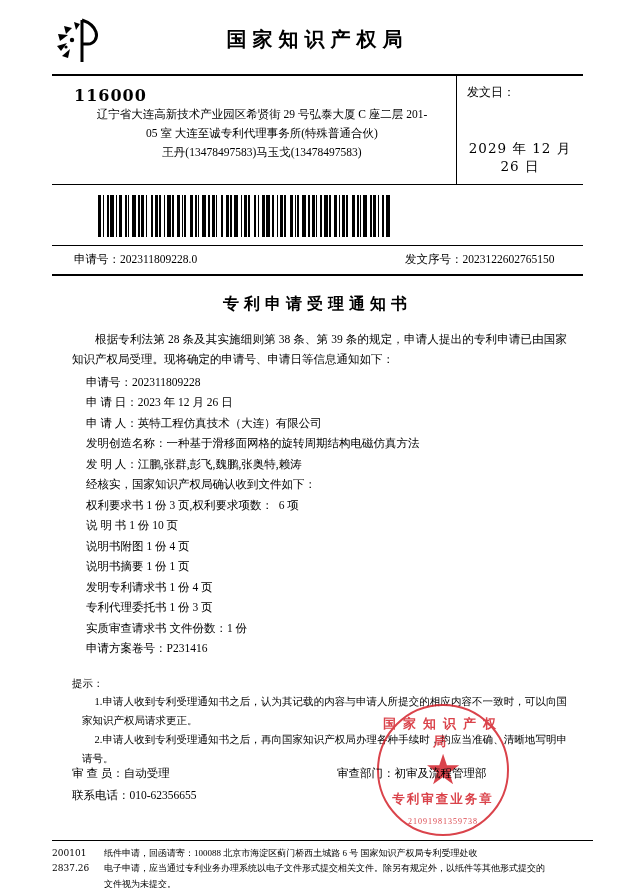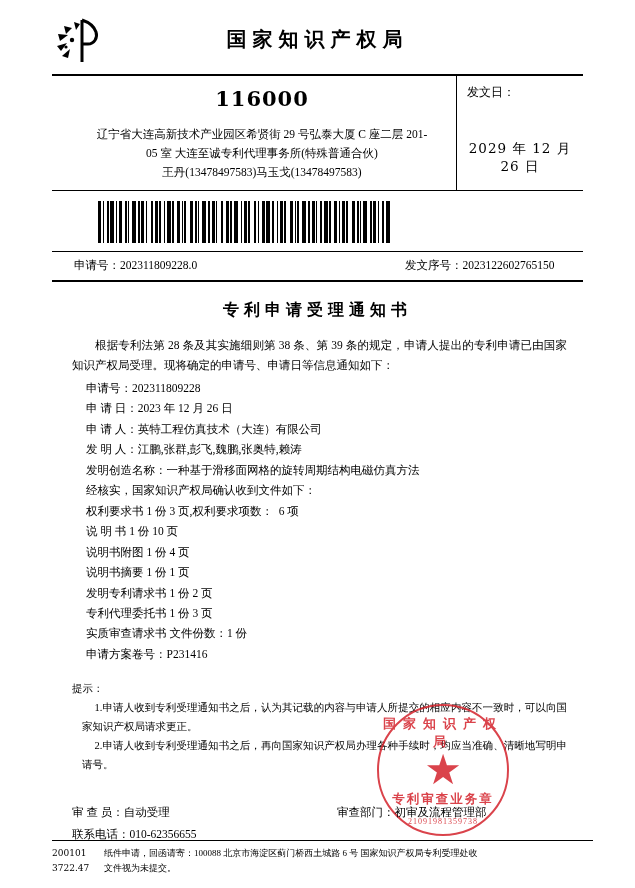--- a/index.html
+++ b/index.html
@@ -53,26 +53,25 @@
     border-bottom: 1px solid #000;
   }
   .addr-left {
     flex: 0 0 405px;
     box-sizing: border-box;
     padding: 10px 6px 8px 22px;
     border-right: 1px solid #000;
     min-height: 108px;
   }
   .zipcode {
-    font-size: 21px;
+    font-size: 16px;
     font-weight: bold;
     letter-spacing: 1px;
-    margin-bottom: 14px;
+    margin-bottom: 0;
     font-family: "DejaVu Serif", serif;
-    text-align: center;
   }
   .addr-lines {
     font-size: 11.5px;
     line-height: 1.65;
     text-align: center;
     padding: 0 4px;
   }
   .addr-right {
     flex: 1;
     box-sizing: border-box;
@@ -160,21 +159,20 @@
     text-align: justify;
     padding-left: 10px;
   }
   
   .sig-row {
     position: absolute;
     left: 72px;
     right: 52px;
     top: 754px;
     font-size: 11.5px;
-    margin-top: 39px;
   }
   .sig-line { margin-bottom: 7px; }
   .sig-right {
     position: absolute;
     left: 265px;
     top: 0;
     font-size: 11.5px;
   }
   
   .seal {
@@ -423,28 +421,28 @@
   </div>
 
   <div class="doc-title">专利申请受理通知书</div>
 
   <div class="body-wrap">
     <div class="para">根据专利法第 28 条及其实施细则第 38 条、第 39 条的规定，申请人提出的专利申请已由国家知识产权局受理。现将确定的申请号、申请日等信息通知如下：</div>
     <div class="field-list">
       <div>申请号：202311809228</div>
       <div>申 请 日：2023 年 12 月 26 日</div>
       <div>申 请 人：英特工程仿真技术（大连）有限公司</div>
+      <div>发明创造名称：一种基于滑移面网格的旋转周期结构电磁仿真方法</div>
       <div>发 明 人：江鹏,张群,彭飞,魏鹏,张奥特,赖涛</div>
-      <div>发明创造名称：一种基于滑移面网格的旋转周期结构电磁仿真方法</div>
       <div>经核实，国家知识产权局确认收到文件如下：</div>
       <div>权利要求书 1 份 3 页,权利要求项数：  6 项</div>
       <div>说 明 书 1 份 10 页</div>
       <div>说明书附图 1 份 4 页</div>
       <div>说明书摘要 1 份 1 页</div>
-      <div>发明专利请求书 1 份 2 页</div>
+      <div>发明专利请求书 1 份 4 页</div>
       <div>专利代理委托书 1 份 3 页</div>
       <div>实质审查请求书 文件份数：1 份</div>
       <div>申请方案卷号：P231416</div>
     </div>
 
     <div class="notes">
       <div class="tip-label">提示：</div>
       <div class="tip-item">1.申请人收到专利受理通知书之后，认为其记载的内容与申请人所提交的相应内容不一致时，可以向国家知识产权局请求更正。</div>
       <div class="tip-item">2.申请人收到专利受理通知书之后，再向国家知识产权局办理各种手续时，均应当准确、清晰地写明申请号。</div>
     </div>
@@ -459,21 +457,22 @@
 
   <div class="sig-row">
     <div class="sig-line">审 查 员：自动受理</div>
     <div class="sig-line">联系电话：010-62356655</div>
     <div class="sig-right">审查部门：初审及流程管理部</div>
   </div>
 
   <div class="footer">
     <div class="footer-left">
       <div>200101</div>
-      <div>3722.47</div>
+      <div>2837.26</div>
     </div>
     <div class="footer-right">
       <div>纸件申请，回函请寄：100088  北京市海淀区蓟门桥西土城路 6 号   国家知识产权局专利受理处收</div>
+      <div>电子申请，应当通过专利业务办理系统以电子文件形式提交相关文件。除另有规定外，以纸件等其他形式提交的</div>
       <div>文件视为未提交。</div>
     </div>
   </div>
 
 </div>
 
 </body></html>

